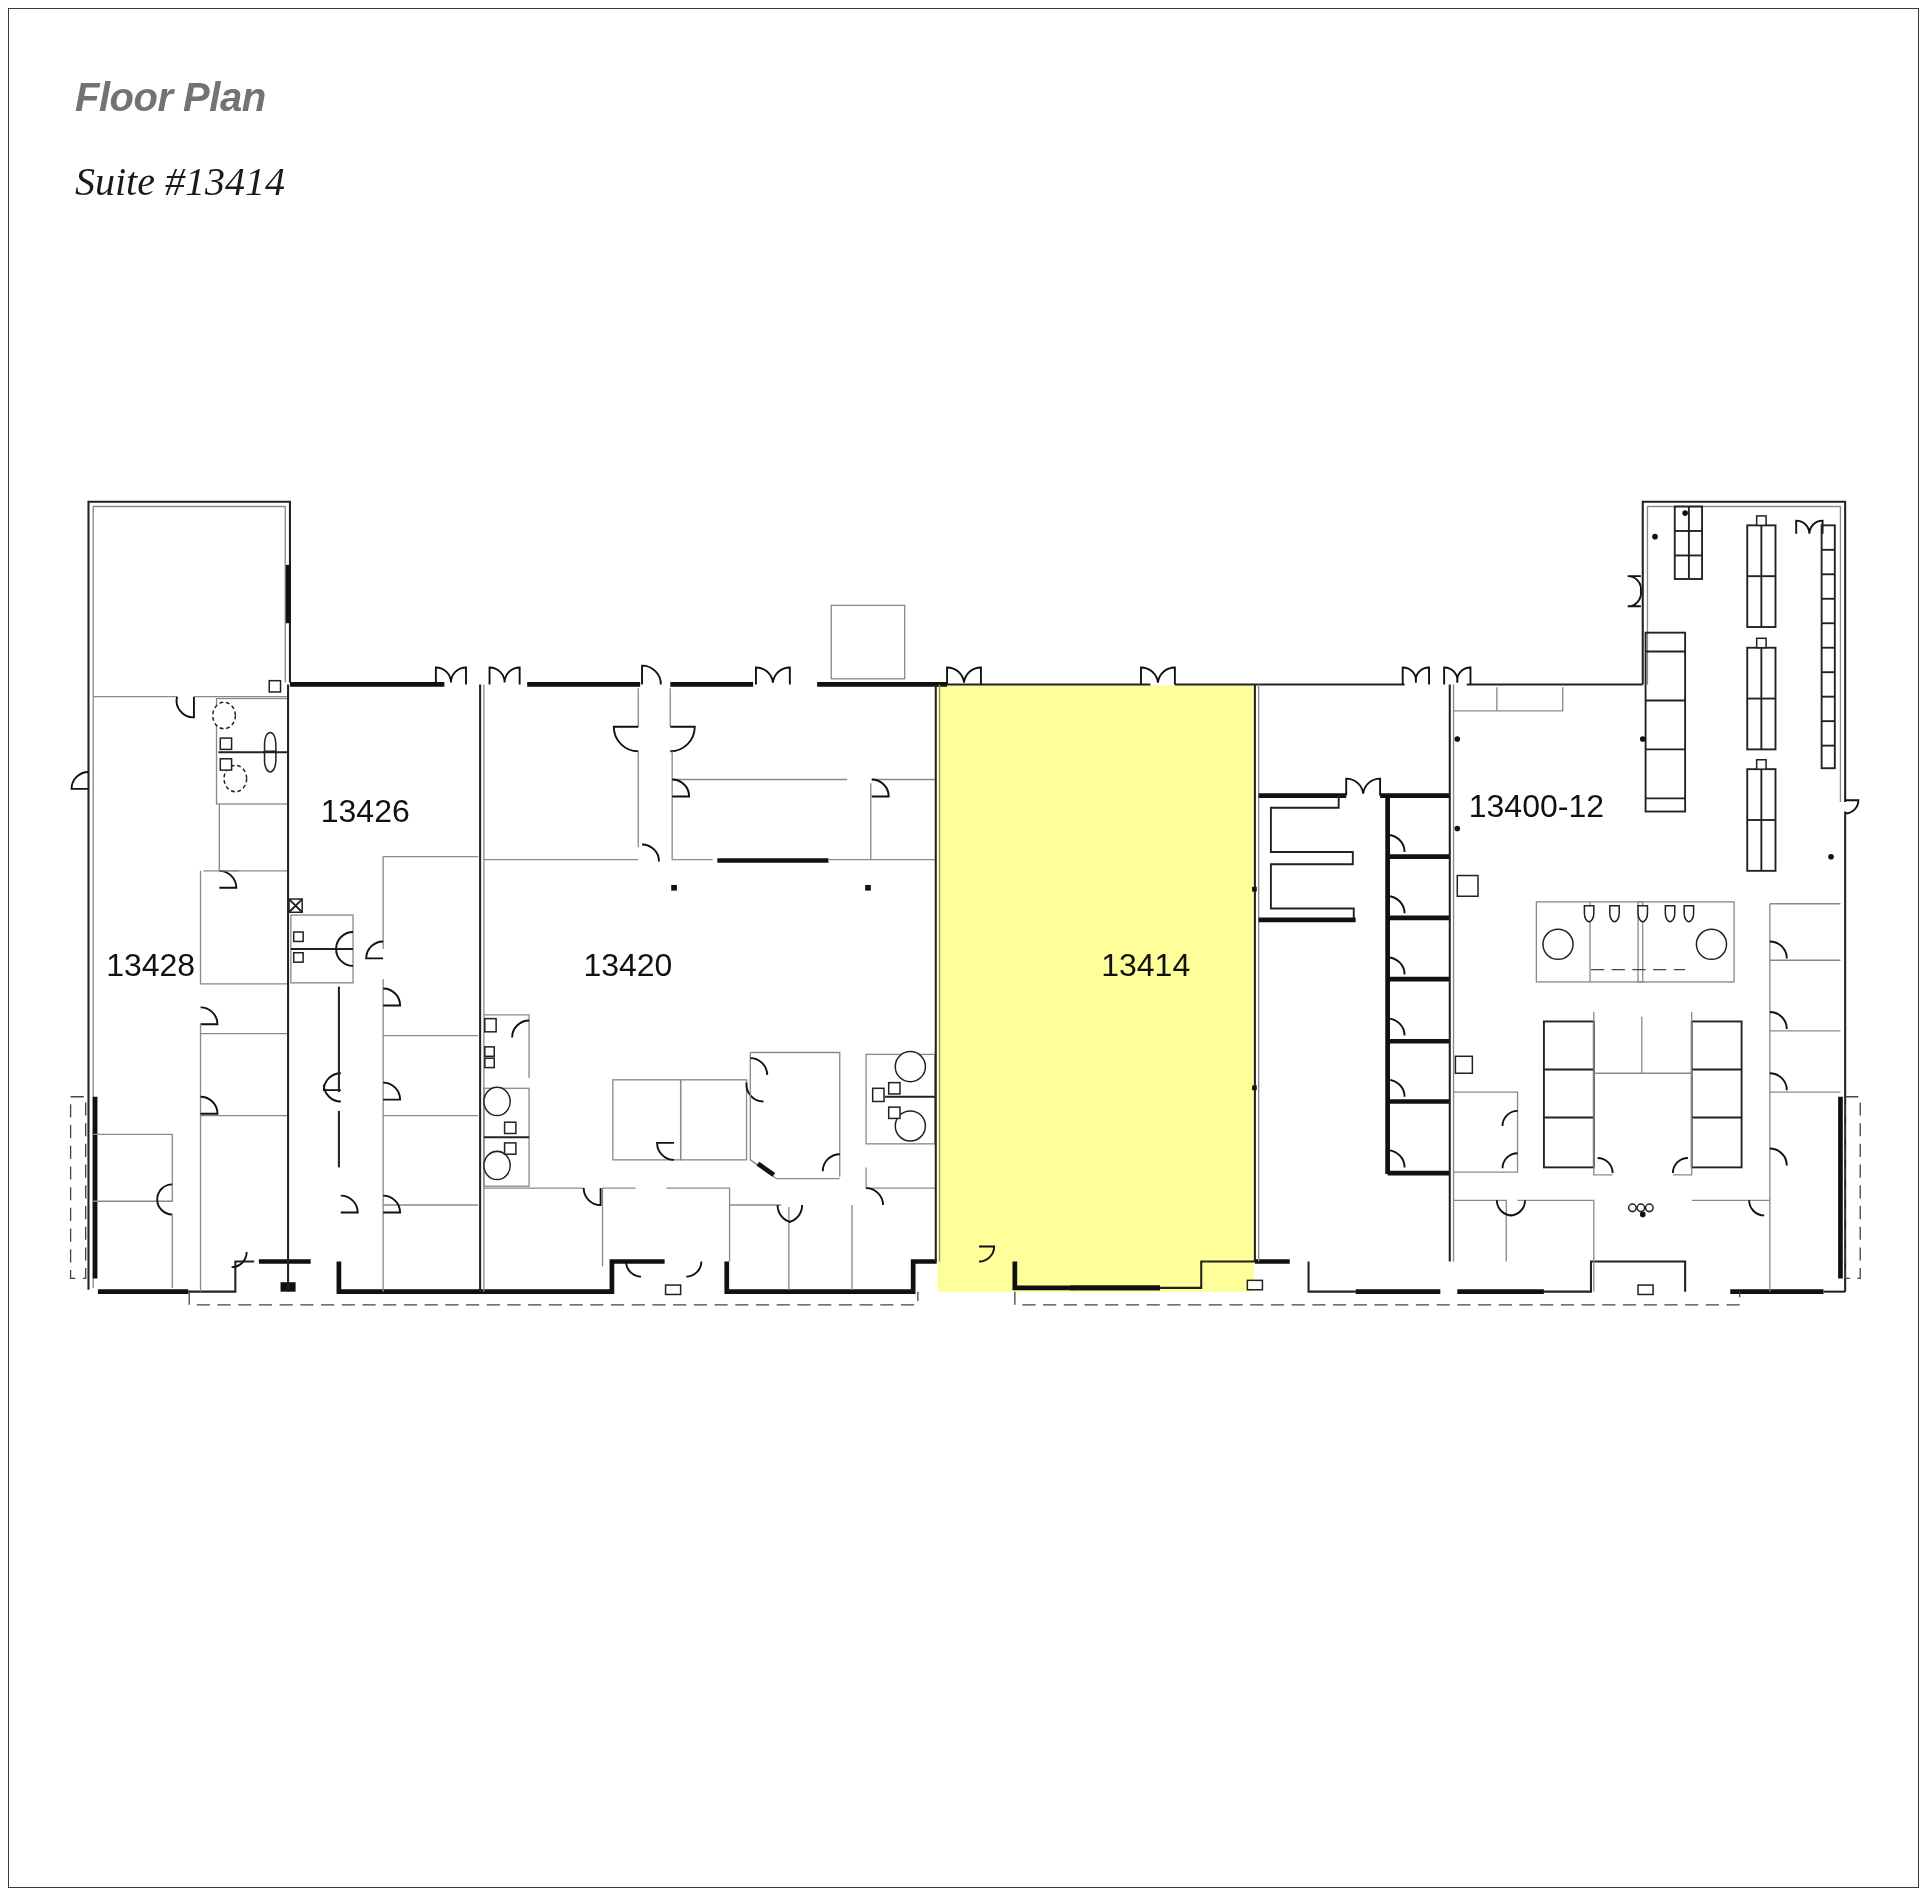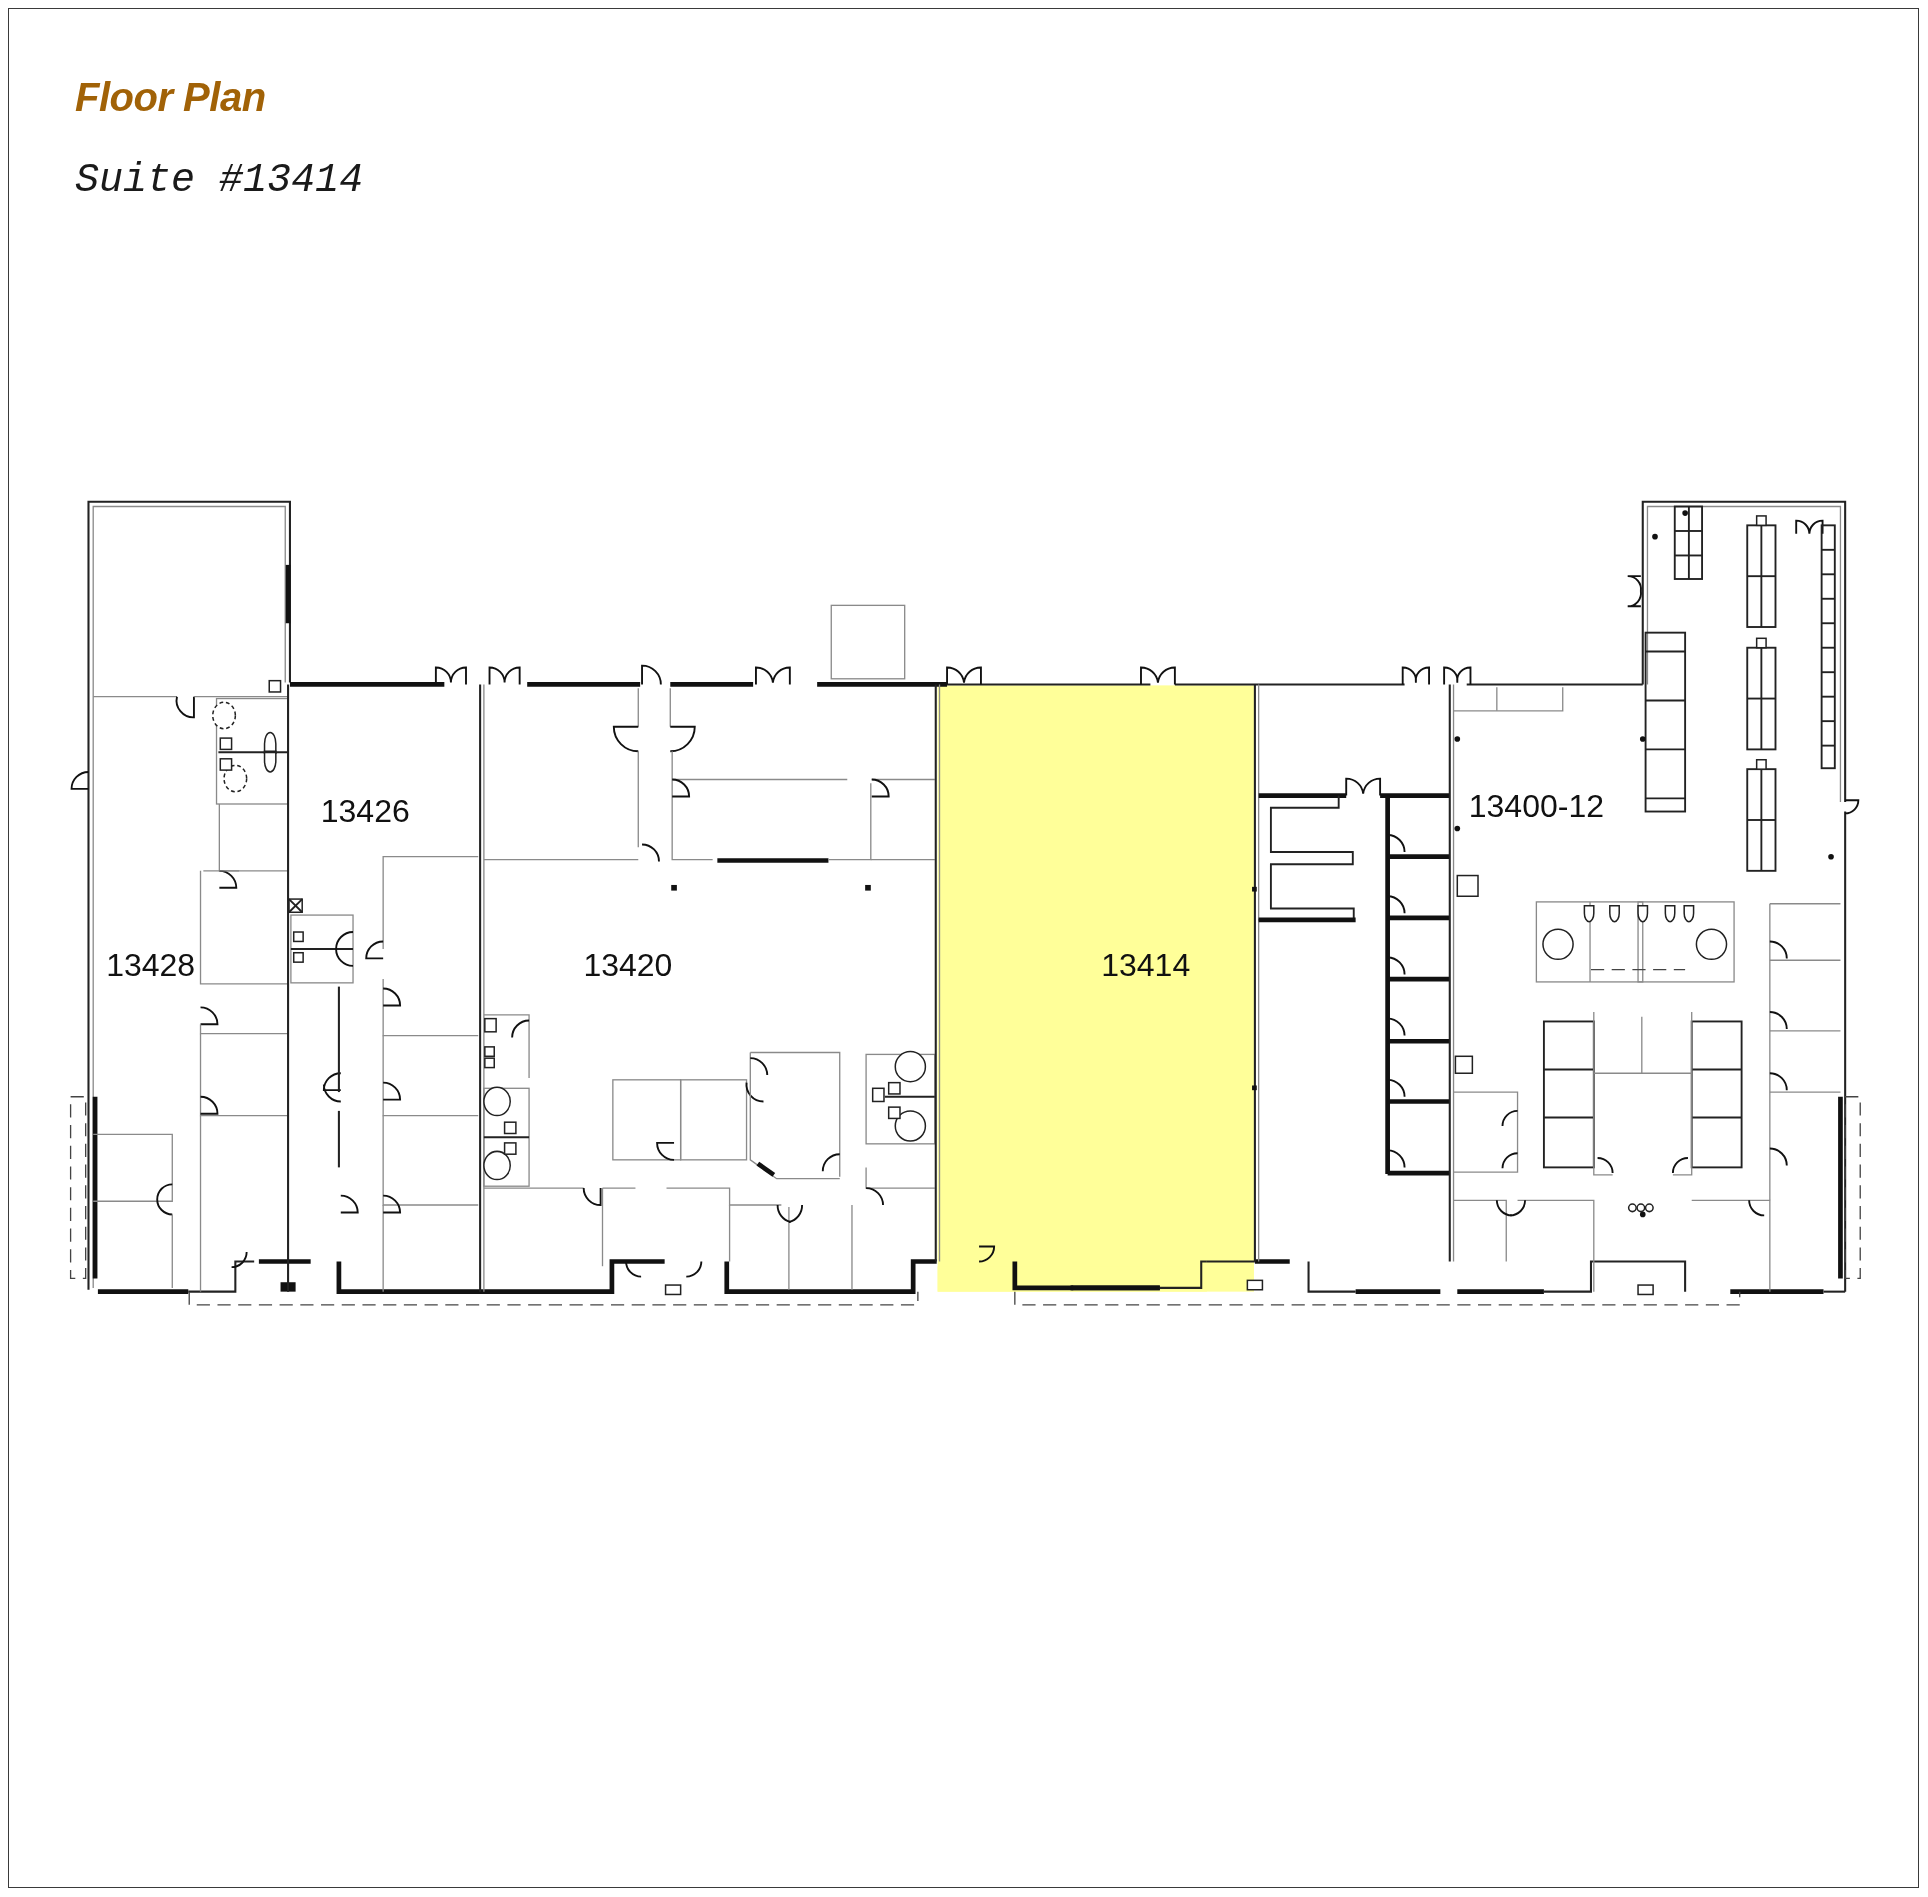--- a/index.html
+++ b/index.html
@@ -1,19 +1,19 @@
 <!DOCTYPE html>
 <html style="font-size:15px"><head>
 <meta charset="utf-8">
 <style>
   html, body { margin: 0; padding: 0; background: #ffffff; }
   body { width: 1928px; height: 1897px; position: relative; overflow: hidden; font-family: "Liberation Sans", sans-serif; }
   .frame { position: absolute; left: 7.5px; top: 7.5px; width: 1911px; height: 1880px; border: 1.9px solid #3a3a3a; box-sizing: border-box; }
-  .title { position: absolute; left: 75px; top: 75px; font-size: 40px; font-weight: bold; font-style: italic; color: #a16207; font-family: "Liberation Sans", sans-serif; letter-spacing: -0.5px; }
-  .subtitle { position: absolute; left: 75px; top: 158px; font-size: 40px; font-style: italic; color: #1a1a1a; font-family: Liberation Mono, monospace; }
+  .title { position: absolute; left: 75px; top: 75px; font-size: 40px; font-weight: bold; font-style: italic; color: #737373; font-family: "Liberation Sans", sans-serif; letter-spacing: -0.5px; }
+  .subtitle { position: absolute; left: 75px; top: 158px; font-size: 40px; font-style: italic; color: #1a1a1a; font-family: Liberation Serif, serif; }
   svg.plan { position: absolute; left: 0; top: 0; }
   .suite-label { font-family: "Liberation Sans", sans-serif; font-size: 34px; fill: #111; }
   .w { stroke: #222; stroke-width: 2; fill: none; }
   .wd { stroke: #222; stroke-width: 2.2; fill: none; }
   .wt { stroke: #111; stroke-width: 5; fill: none; }
   .wg { stroke: #8a8a8a; stroke-width: 1.4; fill: none; }
   .dash { stroke: #444; stroke-width: 1.4; fill: none; stroke-dasharray: 14 8; }
   .door { stroke: #111; stroke-width: 2; fill: none; }
   .fix { stroke: #222; stroke-width: 1.6; fill: #fff; }
   .dot { fill: #111; }

